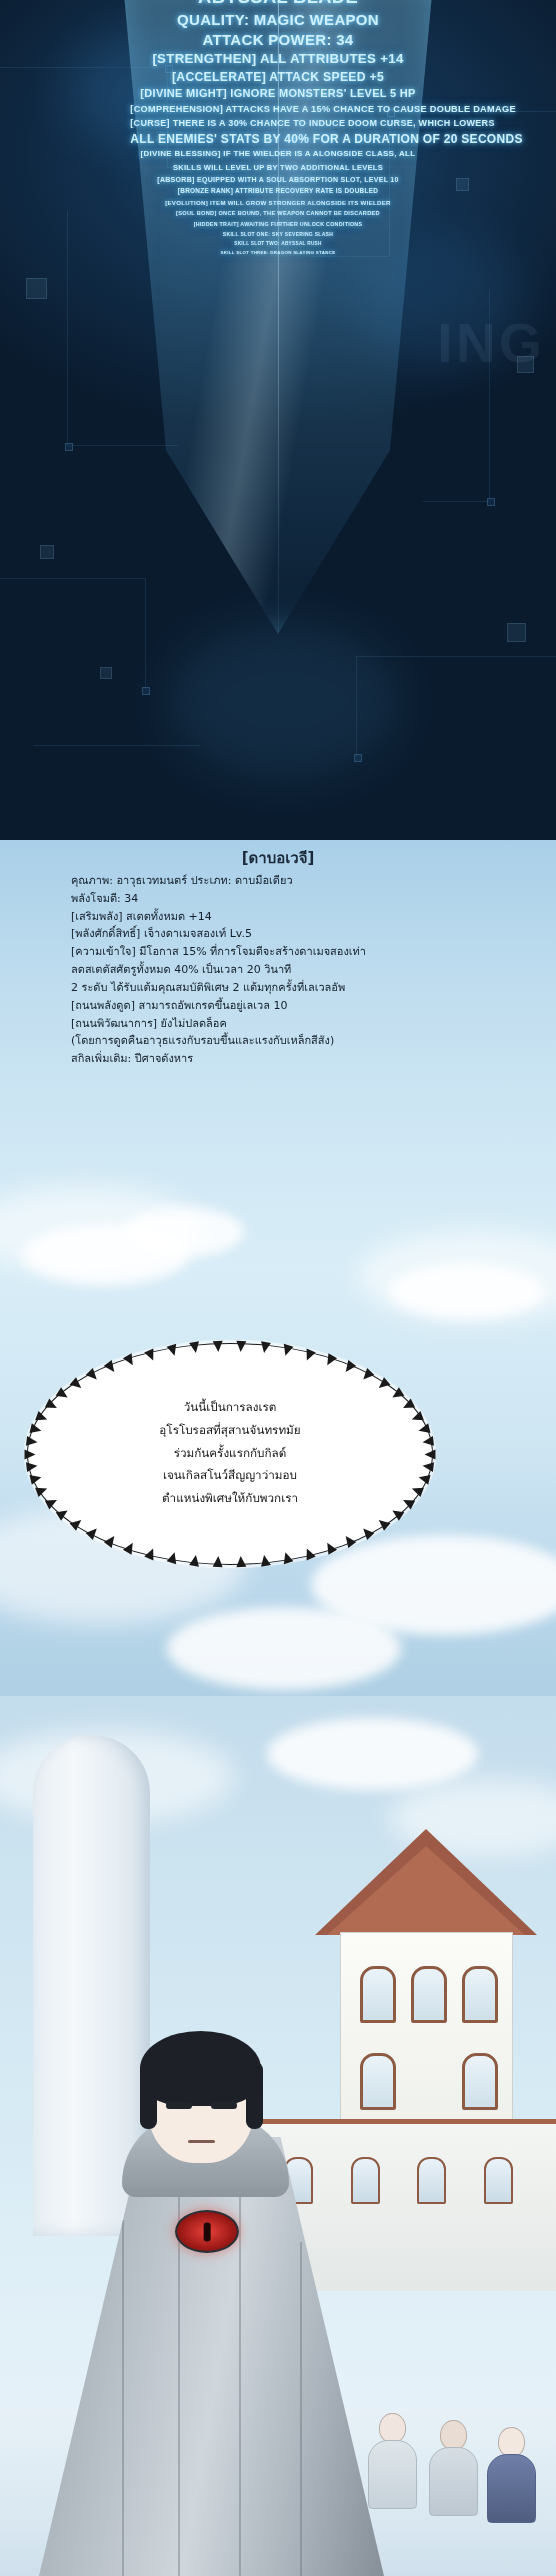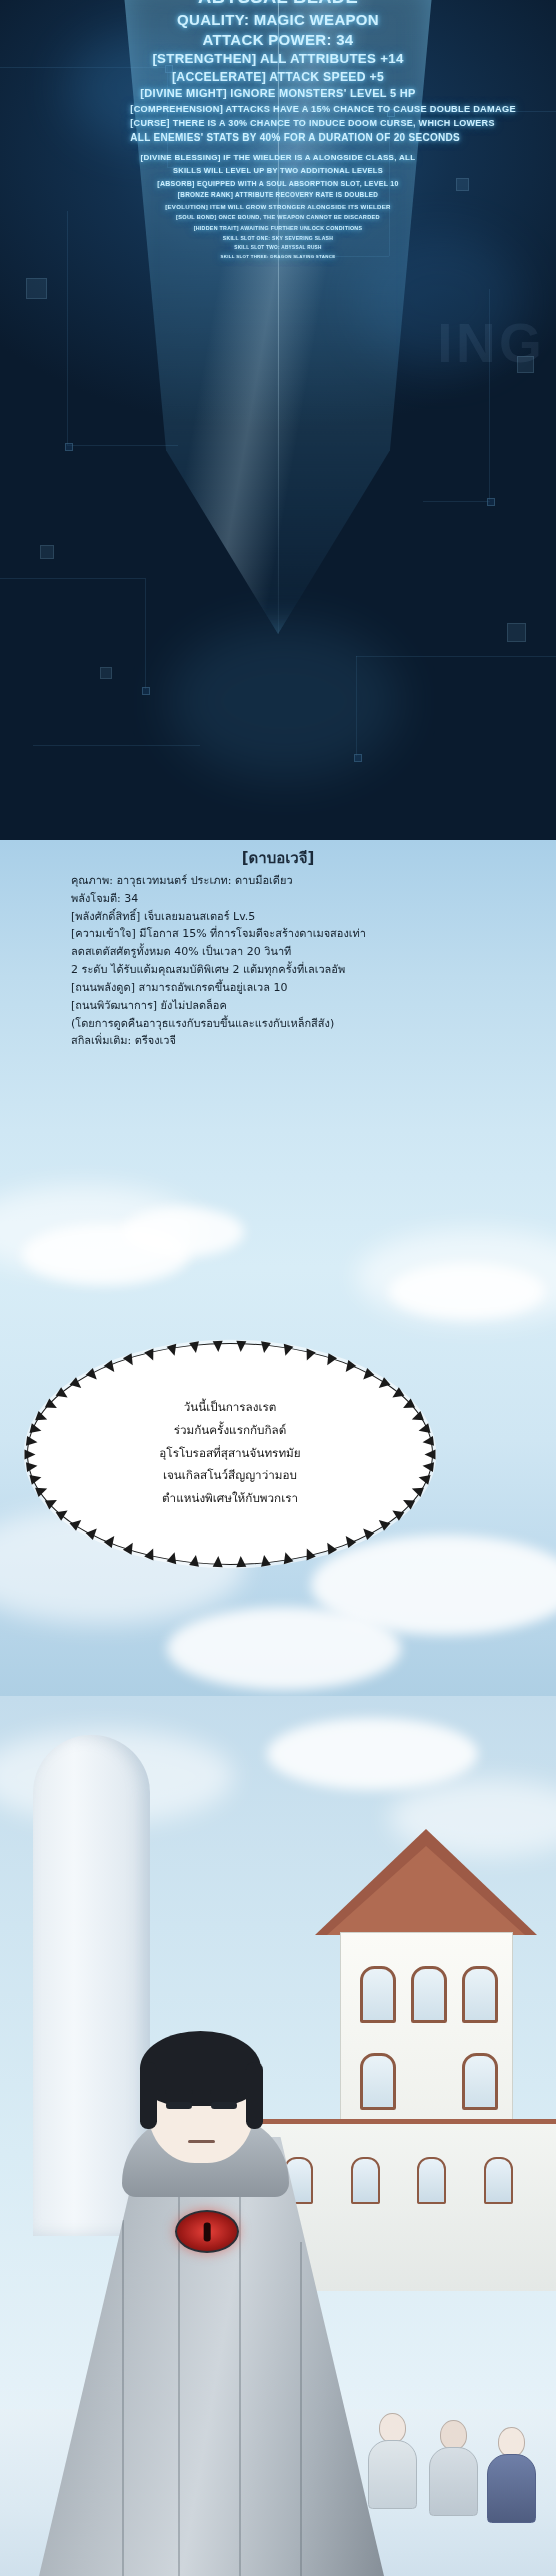--- a/index.html
+++ b/index.html
@@ -429,21 +429,21 @@
 
       <div class="stat-list">
         <div class="row" style="font-size:18.4px; margin-bottom:5px;">ABYSSAL BLADE</div>
         <div class="row" style="font-size:15px; margin-bottom:5px;">QUALITY: MAGIC WEAPON</div>
         <div class="row" style="font-size:15px; margin-bottom:5px;">ATTACK POWER: 34</div>
         <div class="row" style="font-size:13.3px; margin-bottom:5px;">[STRENGTHEN] ALL ATTRIBUTES +14</div>
         <div class="row" style="font-size:12.2px; margin-bottom:5px;">[ACCELERATE] ATTACK SPEED +5</div>
         <div class="row" style="font-size:11px; margin-bottom:5px;">[DIVINE MIGHT] IGNORE MONSTERS' LEVEL 5 HP</div>
         <div class="row" style="font-size:9.2px; margin-bottom:5px;">[COMPREHENSION] ATTACKS HAVE A 15% CHANCE TO CAUSE DOUBLE DAMAGE</div>
         <div class="row" style="font-size:9px; margin-bottom:5px;">[CURSE] THERE IS A 30% CHANCE TO INDUCE DOOM CURSE, WHICH LOWERS</div>
-        <div class="row" style="font-size:10px; margin-bottom:11px;">ALL ENEMIES' STATS BY 40% FOR A DURATION OF 20 SECONDS</div>
+        <div class="row" style="font-size:12px; margin-bottom:5px;">ALL ENEMIES' STATS BY 40% FOR A DURATION OF 20 SECONDS</div>
         <div class="row" style="font-size:8px; margin-bottom:5px;">[DIVINE BLESSING] IF THE WIELDER IS A ALONGSIDE CLASS, ALL</div>
         <div class="row" style="font-size:7.5px; margin-bottom:5px;">SKILLS WILL LEVEL UP BY TWO ADDITIONAL LEVELS</div>
         <div class="row" style="font-size:7px; margin-bottom:5px;">[ABSORB] EQUIPPED WITH A SOUL ABSORPTION SLOT, LEVEL 10</div>
         <div class="row" style="font-size:6.4px; margin-bottom:5px;">[BRONZE RANK] ATTRIBUTE RECOVERY RATE IS DOUBLED</div>
         <div class="row" style="font-size:6.1px; margin-bottom:5px;">[EVOLUTION] ITEM WILL GROW STRONGER ALONGSIDE ITS WIELDER</div>
         <div class="row" style="font-size:5.6px; margin-bottom:5px;">[SOUL BOND] ONCE BOUND, THE WEAPON CANNOT BE DISCARDED</div>
         <div class="row" style="font-size:5.3px; margin-bottom:5px;">[HIDDEN TRAIT] AWAITING FURTHER UNLOCK CONDITIONS</div>
         <div class="row" style="font-size:5px; margin-bottom:4.4px;">SKILL SLOT ONE: SKY SEVERING SLASH</div>
         <div class="row" style="font-size:4.7px; margin-bottom:4.4px;">SKILL SLOT TWO: ABYSSAL RUSH</div>
         <div class="row" style="font-size:4.4px;">SKILL SLOT THREE: DRAGON SLAYING STANCE</div>
@@ -460,28 +460,29 @@
     <div class="cloud" style="left:389px;  top:423px;  width:156px; height:56px;"></div>
     <div class="cloud soft" style="left:-44px;  top:667px; width:289px; height:117px;"></div>
     <div class="cloud" style="left:311px;  top:695px; width:267px; height:100px;"></div>
     <div class="cloud" style="left:167px;  top:767px; width:234px; height:83px;"></div>
 
     <div class="sword-title">[ดาบอเวจี]</div>
 
     <div class="thai-stats">
       <div>คุณภาพ: อาวุธเวทมนตร์   ประเภท: ดาบมือเดียว</div>
       <div>พลังโจมตี: 34</div>
-      <div>[พลังศักดิ์สิทธิ์] เจ็บเลยมอนสเตอร์ Lv.5</div>
+      <div>[เสริมพลัง] สเตตทั้งหมด +14</div>
+      <div>[พลังศักดิ์สิทธิ์] เจ็างดาเมจสองเท์ Lv.5</div>
       <div>[ความเข้าใจ] มีโอกาส 15% ที่การโจมตีจะสร้างดาเมจสองเท่า</div>
       <div>ลดสเตตัสศัตรูทั้งหมด 40% เป็นเวลา 20 วินาที</div>
       <div>2 ระดับ ได้รับแต้มคุณสมบัติพิเศษ 2 แต้มทุกครั้งที่เลเวลอัพ</div>
       <div>[ถนนพลังดูด] สามารถอัพเกรดขึ้นอยู่เลเวล 10</div>
       <div>[ถนนพิวัฒนาการ] ยังไม่ปลดล็อค</div>
       <div>(โดยการดูดคืนอาวุธแรงกับรอบขึ้นและแรงกับเหล็กสีสัง)</div>
-      <div>สกิลเพิ่มเติม: ตรีจงเวจี</div>
+      <div>สกิลเพิ่มเติม: ปีศาจดังหาร</div>
     </div>
 
     <div class="bubble-wrap">
       <div class="bubble"></div>
       <div class="spikes" id="spikes">
           <div class="spike" style="left: 407px; top: 115px; transform: rotate(-90deg);"></div>
           <div class="spike" style="left: 405px; top: 127px; transform: rotate(-83.3333deg);"></div>
           <div class="spike" style="left: 401px; top: 139px; transform: rotate(-76.6667deg);"></div>
           <div class="spike" style="left: 394px; top: 151px; transform: rotate(-70deg);"></div>
           <div class="spike" style="left: 385px; top: 163px; transform: rotate(-63.3333deg);"></div>
@@ -530,22 +531,22 @@
           <div class="spike" style="left: 344px; top: 36px; transform: rotate(223.333deg);"></div>
           <div class="spike" style="left: 360px; top: 45px; transform: rotate(230deg);"></div>
           <div class="spike" style="left: 374px; top: 55px; transform: rotate(236.667deg);"></div>
           <div class="spike" style="left: 385px; top: 66px; transform: rotate(243.333deg);"></div>
           <div class="spike" style="left: 394px; top: 78px; transform: rotate(250deg);"></div>
           <div class="spike" style="left: 401px; top: 90px; transform: rotate(256.667deg);"></div>
           <div class="spike" style="left: 405px; top: 102px; transform: rotate(263.333deg);"></div>
         </div>
       <div class="bubble-text">
         <div>วันนี้เป็นการลงเรต</div>
+        <div>อุโรโบรอสที่สุสานจันทรทมัย</div>
         <div>ร่วมกันครั้งแรกกับกิลด์</div>
-        <div>อุโรโบรอสที่สุสานจันทรทมัย</div>
         <div>เจนเกิลสโนว์สีญญาว่ามอบ</div>
         <div>ตำแหน่งพิเศษให้กับพวกเรา</div>
       </div>
     </div>
   </div>
 
   <div class="panel-town">
 
     <div class="cloud soft" style="left:-22px; top:33px;  width:256px; height:95px;"></div>
     <div class="cloud" style="left:267px; top:22px;  width:211px; height:72px;"></div>

